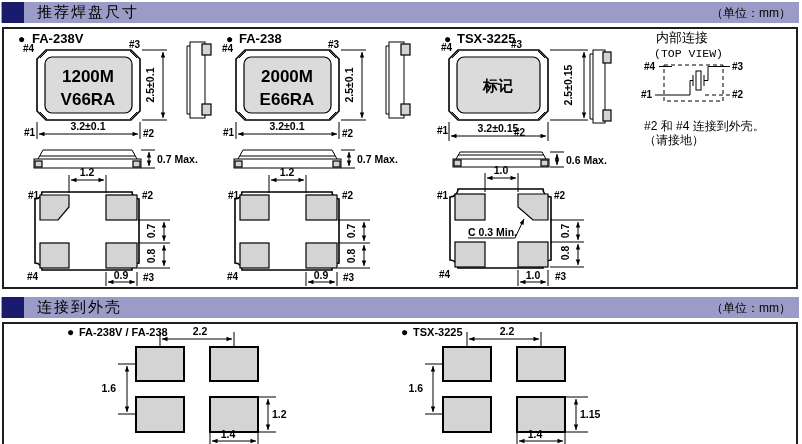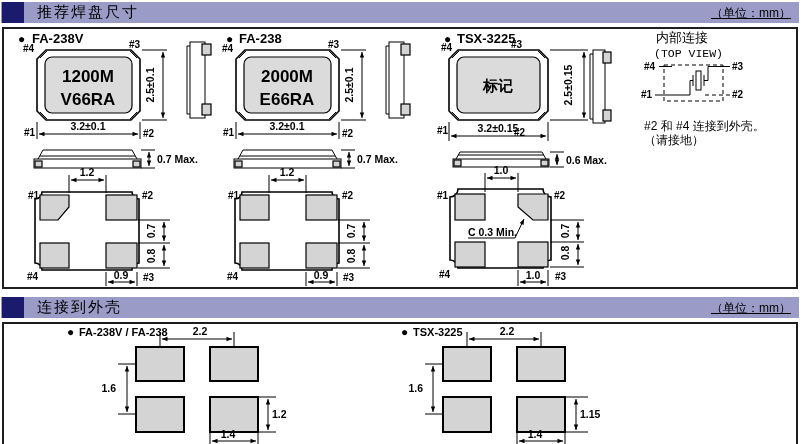--- a/index.html
+++ b/index.html
@@ -1,21 +1,21 @@
 <!DOCTYPE html>
 <html><head>
 <meta charset="utf-8">
 <style>
   html,body{margin:0;padding:0;}
   body{width:802px;height:444px;overflow:hidden;background:#fff;position:relative;
        font-family:"Liberation Sans",sans-serif;}
   .bar{position:absolute;left:1px;width:798px;height:21px;background:#9b9bc7;}
   .bar-square{position:absolute;left:1px;top:0;width:22px;height:21px;background:#1b1b6e;}
   .bar-title{position:absolute;left:36px;top:1px;font-size:15px;letter-spacing:2px;color:#000;}
-  .bar-unit{position:absolute;right:8px;top:3px;font-size:12px;color:#000;text-decoration:underline;}
+  .bar-unit{position:absolute;right:8px;top:3px;font-size:12px;color:#000;}
   .panel{position:absolute;left:2px;width:796px;background:#fff;border:2px solid #1e1e1e;box-sizing:border-box;}
   svg text{fill:#000;}
   .t-bullet{font:700 12px "Liberation Sans",sans-serif;}
   .t-pkg{font:700 13px "Liberation Sans",sans-serif;}
   .t-pkg-sm{font:700 11px "Liberation Sans",sans-serif;}
   .t-pin{font:700 10px "Liberation Sans",sans-serif;}
   .t-dim{font:700 10.5px "Liberation Sans",sans-serif;}
   .t-mark{font:700 17px "Liberation Sans",sans-serif;}
   .t-markcjk{font:700 15px "Liberation Sans",sans-serif;}
   .t-cjk13{font:400 13px "Liberation Sans",sans-serif;}

